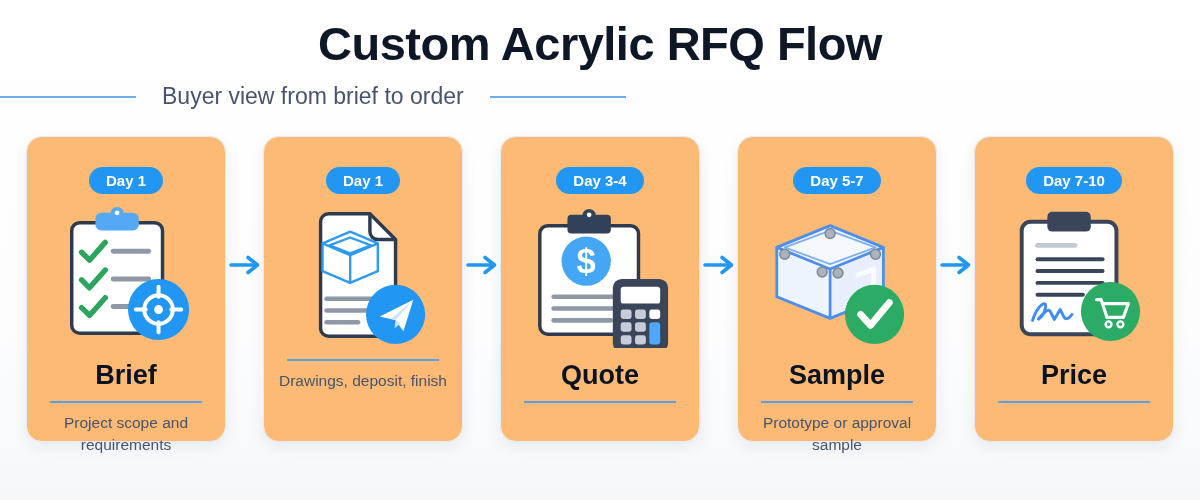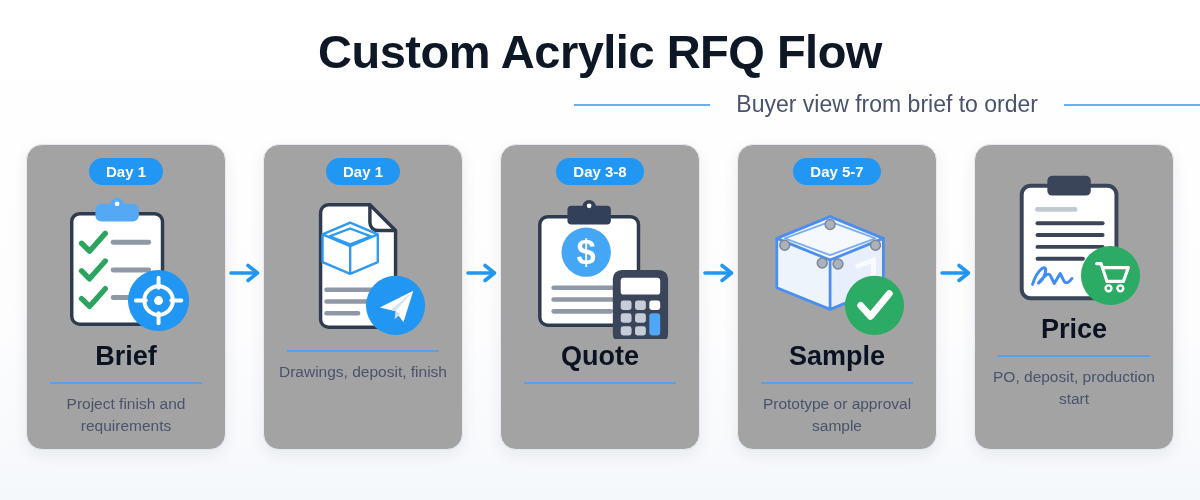--- a/index.html
+++ b/index.html
@@ -1,47 +1,47 @@
 <!DOCTYPE html>
 <html><head>
 <meta charset="utf-8">
 <style>
   * { margin:0; padding:0; box-sizing:border-box; }
   html,body { width:1200px; height:500px; overflow:hidden; }
   body {
     font-family: "Liberation Sans", sans-serif;
     background: linear-gradient(180deg, #ffffff 0%, #fdfdfe 65%, #f5f8fb 100%);
   }
-  .header { text-align:center; padding-top:24px; }
+  .header { text-align:center; padding-top:16px; }
   .page-title {
     font-size:47px; font-weight:bold; color:#0e1726; letter-spacing:-0.5px;
   }
   .subtitle-row {
-    display:flex; align-items:center; justify-content:flex-end; gap:26px; margin-top:12px;
+    display:flex; align-items:center; justify-content:flex-start; gap:26px; margin-top:12px;
   }
   .subtitle-line { width:136px; height:2px; background:#6cb0ea; }
   .page-subtitle { font-size:23px; color:#49536b; }
   .flow {
     display:flex; justify-content:center; align-items:flex-start; margin-top:26px;
   }
   .card {
-    width:200px; height:306px; background:#a3a3a3;
+    width:200px; height:306px; background:#fdba74;
     border:1px solid #e7ebf1; border-radius:16px;
     box-shadow:0 5px 16px rgba(15,30,60,0.07);
-    padding-top:13px; text-align:center;
+    padding-top:30px; text-align:center;
   }
   .arrow-cell { width:37px; height:306px; position:relative; }
   .flow-arrow { position:absolute; left:50%; transform:translateX(-50%); top:118px; }
   .badge {
     display:inline-block; background:#2196f3; color:#ffffff;
     font-weight:bold; font-size:15px; padding:5px 17px; border-radius:999px;
   }
   .icon-wrap { height:150px; margin-top:5px; display:flex; justify-content:center; align-items:center; }
   .icon-wrap svg { width:148px; height:148px; }
-  .step-title { font-size:27px; font-weight:bold; color:#0b1322; margin-top:1px; }
+  .step-title { font-size:27px; font-weight:bold; color:#0b1322; margin-top:11px; }
   .title-rule { width:152px; height:2px; background:#5aa0e8; margin:10px auto 9px; }
   .step-desc { font-size:15.5px; color:#49536b; line-height:1.42; padding:0 9px; }
 </style>
 </head>
 <body>
 
 <div class="header">
   <div class="page-title">Custom Acrylic RFQ Flow</div>
   <div class="subtitle-row">
     <div class="subtitle-line"></div>
@@ -70,21 +70,21 @@
         <circle cx="108" cy="111" r="14.5" fill="none" stroke="#fff" stroke-width="4"></circle>
         <circle cx="108" cy="111" r="4.5" fill="#fff"></circle>
         <line x1="108" y1="88" x2="108" y2="98" stroke="#fff" stroke-width="4" stroke-linecap="round"></line>
         <line x1="108" y1="124" x2="108" y2="134" stroke="#fff" stroke-width="4" stroke-linecap="round"></line>
         <line x1="85" y1="111" x2="95" y2="111" stroke="#fff" stroke-width="4" stroke-linecap="round"></line>
         <line x1="121" y1="111" x2="131" y2="111" stroke="#fff" stroke-width="4" stroke-linecap="round"></line>
       </svg>
     </div>
     <div class="step-title">Brief</div>
     <div class="title-rule"></div>
-    <div class="step-desc">Project finish and requirements</div>
+    <div class="step-desc">Project scope and requirements</div>
   </div>
 
   <div class="arrow-cell">
     <svg class="flow-arrow" width="34" height="22" viewBox="0 0 34 22">
       <line x1="3" y1="11" x2="26" y2="11" stroke="#2196f3" stroke-width="3.6" stroke-linecap="round"></line>
       <path d="M20 3.5 L29.5 11 L20 18.5" fill="none" stroke="#2196f3" stroke-width="3.6" stroke-linecap="round" stroke-linejoin="round"></path>
     </svg>
   </div>
 
   <div class="card">
@@ -113,21 +113,21 @@
   </div>
 
   <div class="arrow-cell">
     <svg class="flow-arrow" width="34" height="22" viewBox="0 0 34 22">
       <line x1="3" y1="11" x2="26" y2="11" stroke="#2196f3" stroke-width="3.6" stroke-linecap="round"></line>
       <path d="M20 3.5 L29.5 11 L20 18.5" fill="none" stroke="#2196f3" stroke-width="3.6" stroke-linecap="round" stroke-linejoin="round"></path>
     </svg>
   </div>
 
   <div class="card">
-    <span class="badge">Day 3-8</span>
+    <span class="badge">Day 3-4</span>
     <div class="icon-wrap">
       <svg viewBox="0 0 150 150">
         <rect x="14" y="26" width="100" height="110" rx="8" fill="#fff" stroke="#2e3a4e" stroke-width="3.5"></rect>
         <circle cx="64" cy="16" r="7" fill="#33405a"></circle>
         <rect x="42" y="15" width="44" height="19" rx="4" fill="#33405a"></rect>
         <circle cx="64" cy="15" r="2.4" fill="#fff"></circle>
         <circle cx="61" cy="62" r="25" fill="#45a6f6"></circle>
         <text x="61" y="74" font-size="35" font-weight="bold" fill="#ffffff" text-anchor="middle" font-family="Liberation Sans, sans-serif">$</text>
         <line x1="28" y1="98" x2="98" y2="98" stroke="#8e98a6" stroke-width="4.6" stroke-linecap="round"></line>
         <line x1="28" y1="110" x2="98" y2="110" stroke="#8e98a6" stroke-width="4.6" stroke-linecap="round"></line>
@@ -188,34 +188,34 @@
   </div>
 
   <div class="arrow-cell">
     <svg class="flow-arrow" width="34" height="22" viewBox="0 0 34 22">
       <line x1="3" y1="11" x2="26" y2="11" stroke="#2196f3" stroke-width="3.6" stroke-linecap="round"></line>
       <path d="M20 3.5 L29.5 11 L20 18.5" fill="none" stroke="#2196f3" stroke-width="3.6" stroke-linecap="round" stroke-linejoin="round"></path>
     </svg>
   </div>
 
   <div class="card">
+    <span class="badge">Day 7-10</span>
     <div class="icon-wrap">
       <svg viewBox="0 0 150 150">
         <rect x="22" y="22" width="96" height="114" rx="9" fill="#fff" stroke="#3b4559" stroke-width="4"></rect>
         <rect x="48" y="12" width="44" height="20" rx="5" fill="#3b4559"></rect>
         <line x1="38" y1="46" x2="76" y2="46" stroke="#c3c9d2" stroke-width="5" stroke-linecap="round"></line>
         <line x1="38" y1="60" x2="104" y2="60" stroke="#3b4559" stroke-width="4" stroke-linecap="round"></line>
         <line x1="38" y1="72" x2="104" y2="72" stroke="#3b4559" stroke-width="4" stroke-linecap="round"></line>
         <line x1="38" y1="84" x2="104" y2="84" stroke="#3b4559" stroke-width="4" stroke-linecap="round"></line>
         <line x1="38" y1="96" x2="84" y2="96" stroke="#3b4559" stroke-width="4" stroke-linecap="round"></line>
         <path d="M33 122 C38 106 48 100 46 110 C44 119 35 124 41 118 C47 112 50 109 52 115 L55 121 L61 111 L65 119 C67 122 70 120 73 116" fill="none" stroke="#3f8df2" stroke-width="3" stroke-linecap="round" stroke-linejoin="round"></path>
         <circle cx="112" cy="113" r="30" fill="#2bab64"></circle>
         <path d="M98 101 h4.5 l6 18 h16.5 l5 -14 h-25" fill="none" stroke="#fff" stroke-width="3.2" stroke-linecap="round" stroke-linejoin="round"></path>
         <circle cx="110" cy="126" r="3" fill="none" stroke="#fff" stroke-width="2.4"></circle>
         <circle cx="122" cy="126" r="3" fill="none" stroke="#fff" stroke-width="2.4"></circle>
       </svg>
     </div>
     <div class="step-title">Price</div>
     <div class="title-rule"></div>
-    <div class="step-desc">PO, deposit, production start</div>
   </div>
 
 </div>
 
 </body></html>

